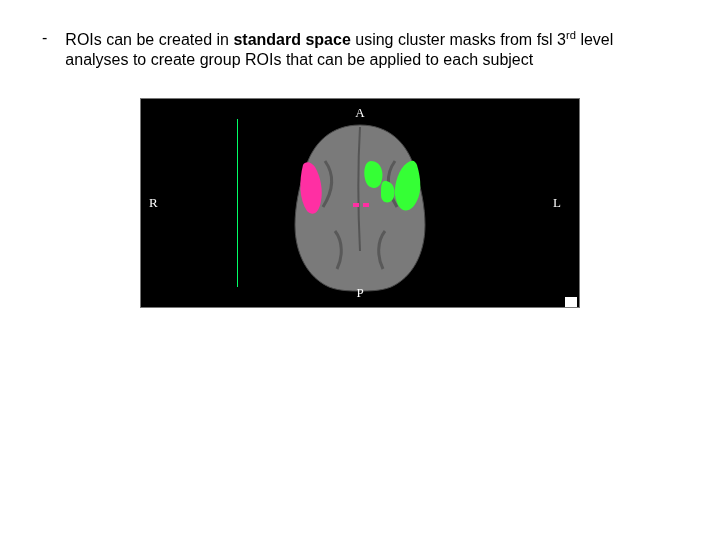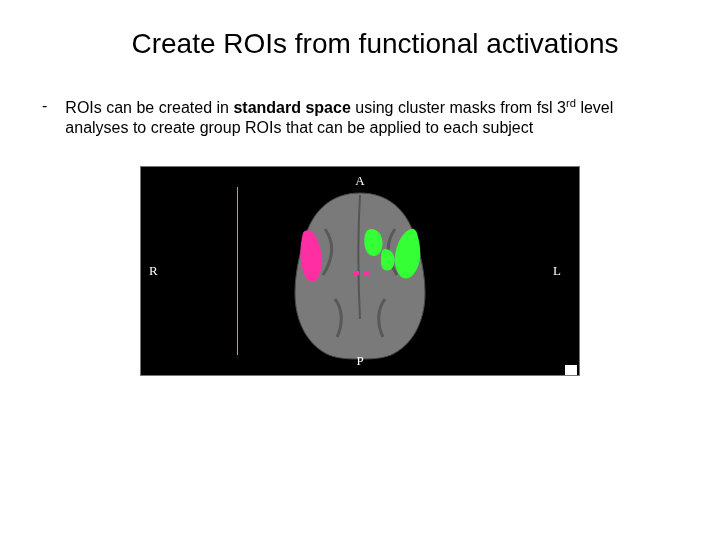--- a/index.html
+++ b/index.html
@@ -86,21 +86,20 @@
     bottom: 0;
     width: 12px;
     height: 10px;
     background: #fff;
   }
 </style>
 </head>
 <body>
 
 <div class="slide">
-  <h1 class="title">Create ROIs from functional activations</h1>
 
   <div class="bullet-row">
     <div class="bullet-dash">-</div>
     <div class="bullet-text">
       <span class="normal">ROIs can be created in </span><span>standard space</span><span class="normal"> using cluster masks from fsl 3</span><span class="sup">rd</span><span class="normal"> level analyses to create group ROIs that can be applied to each subject</span>
     </div>
   </div>
 
   <div class="figure-wrap">
     <div class="figure">

